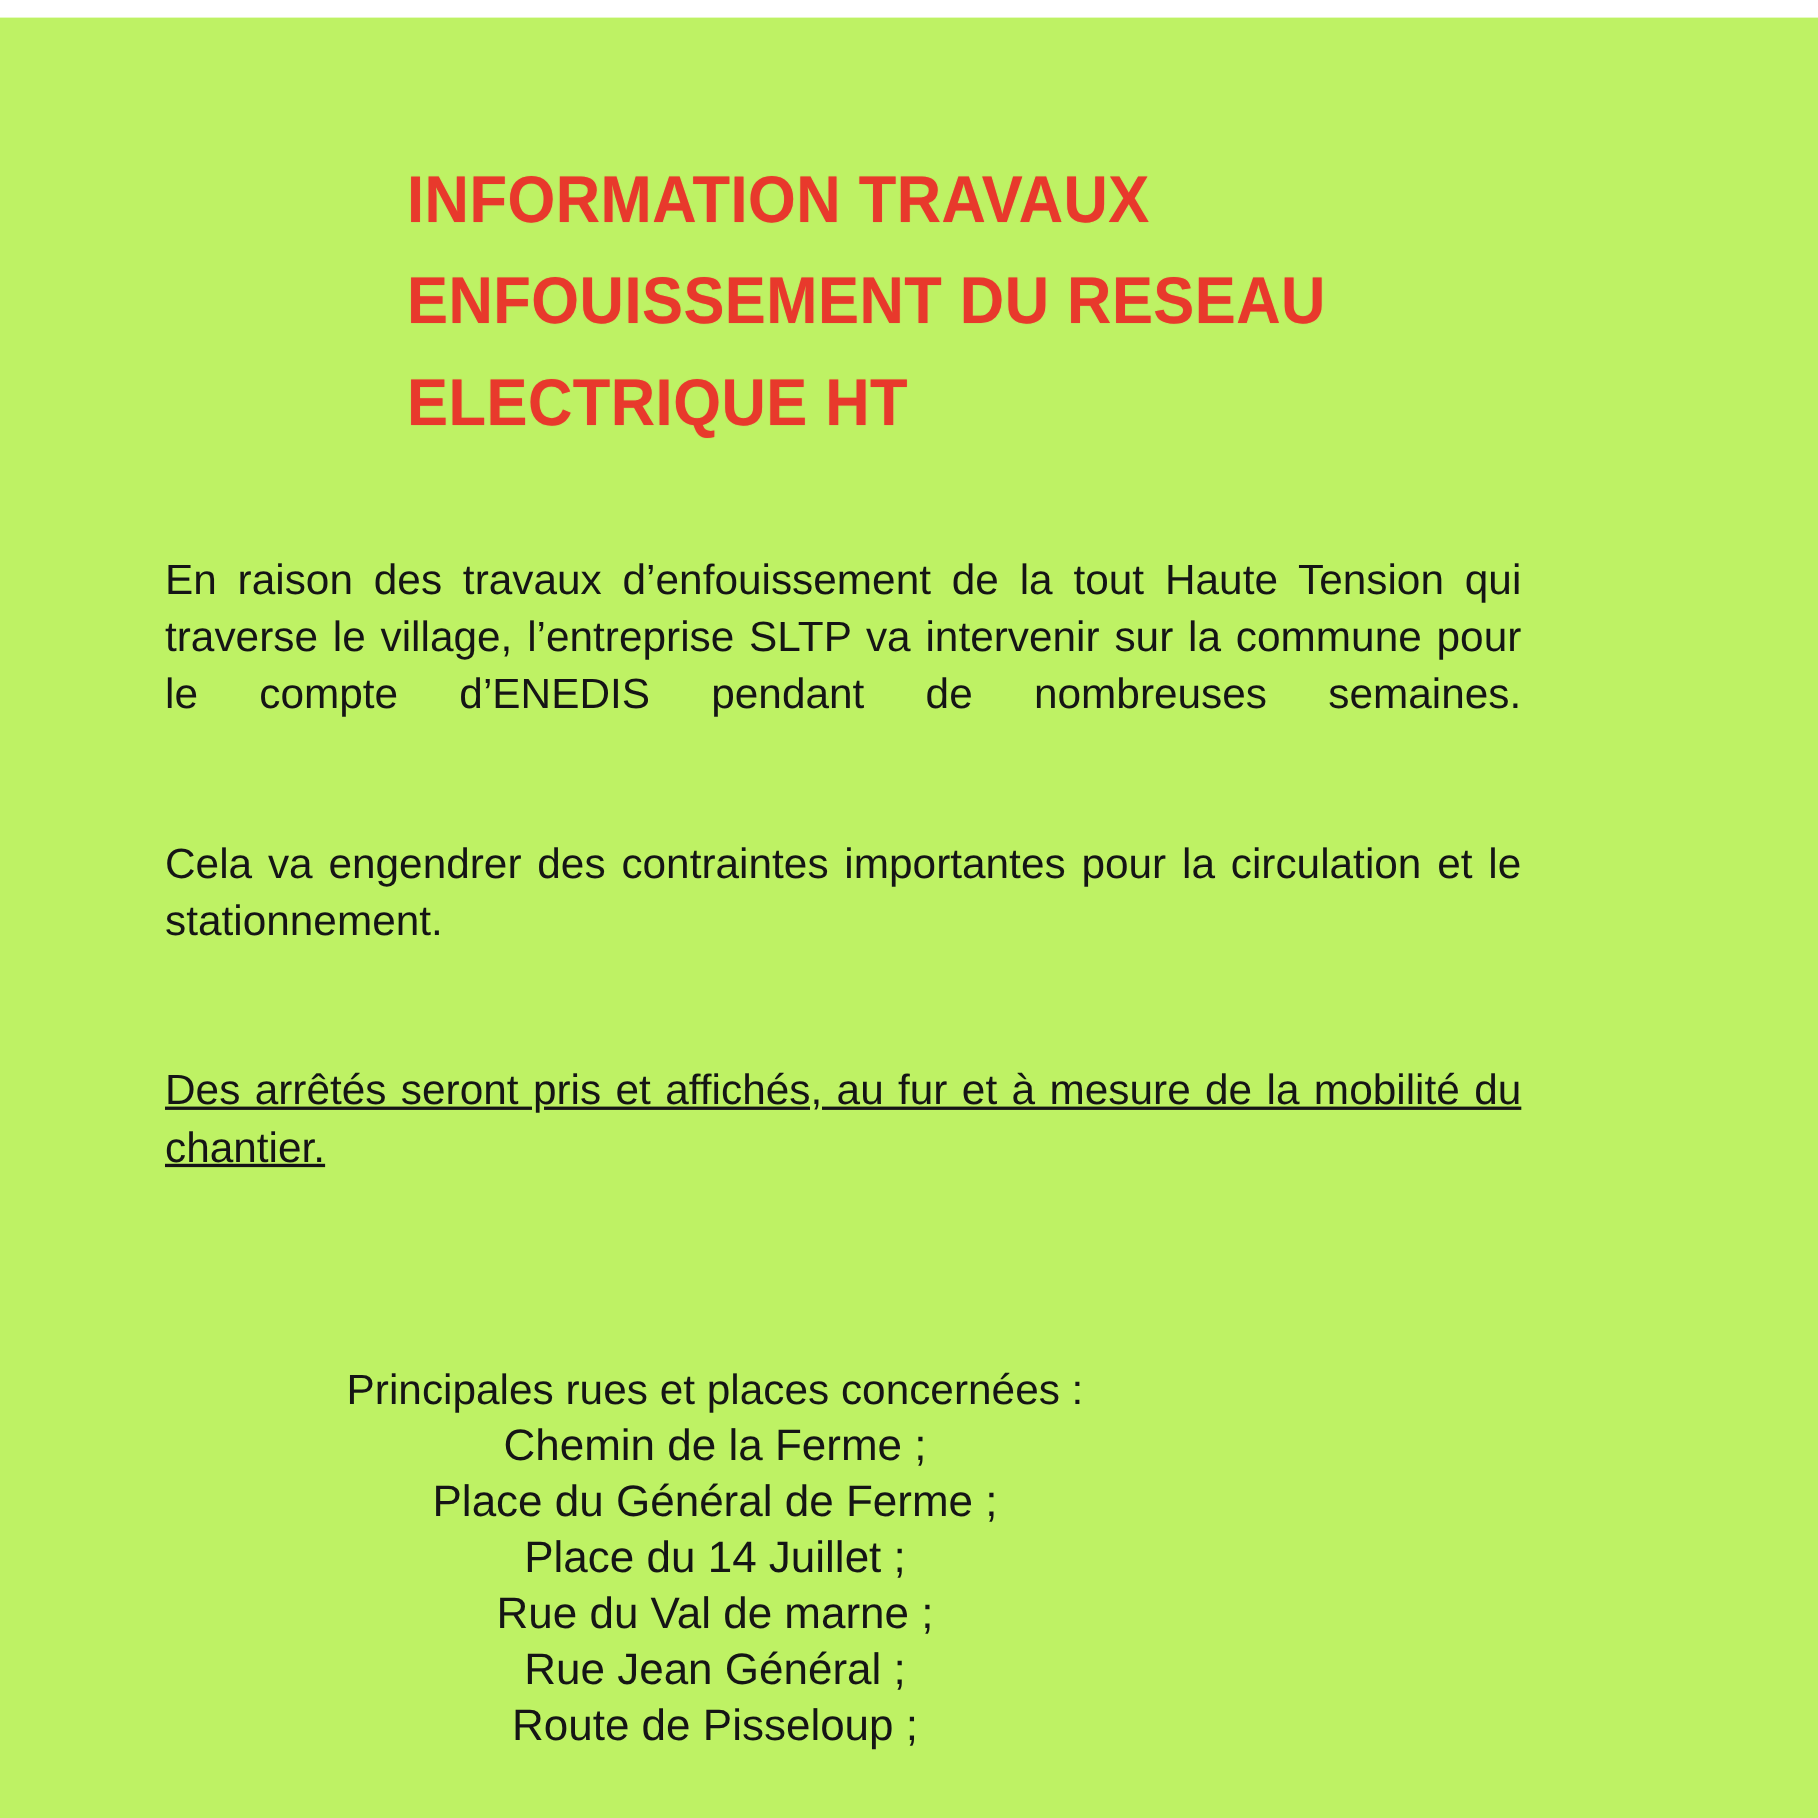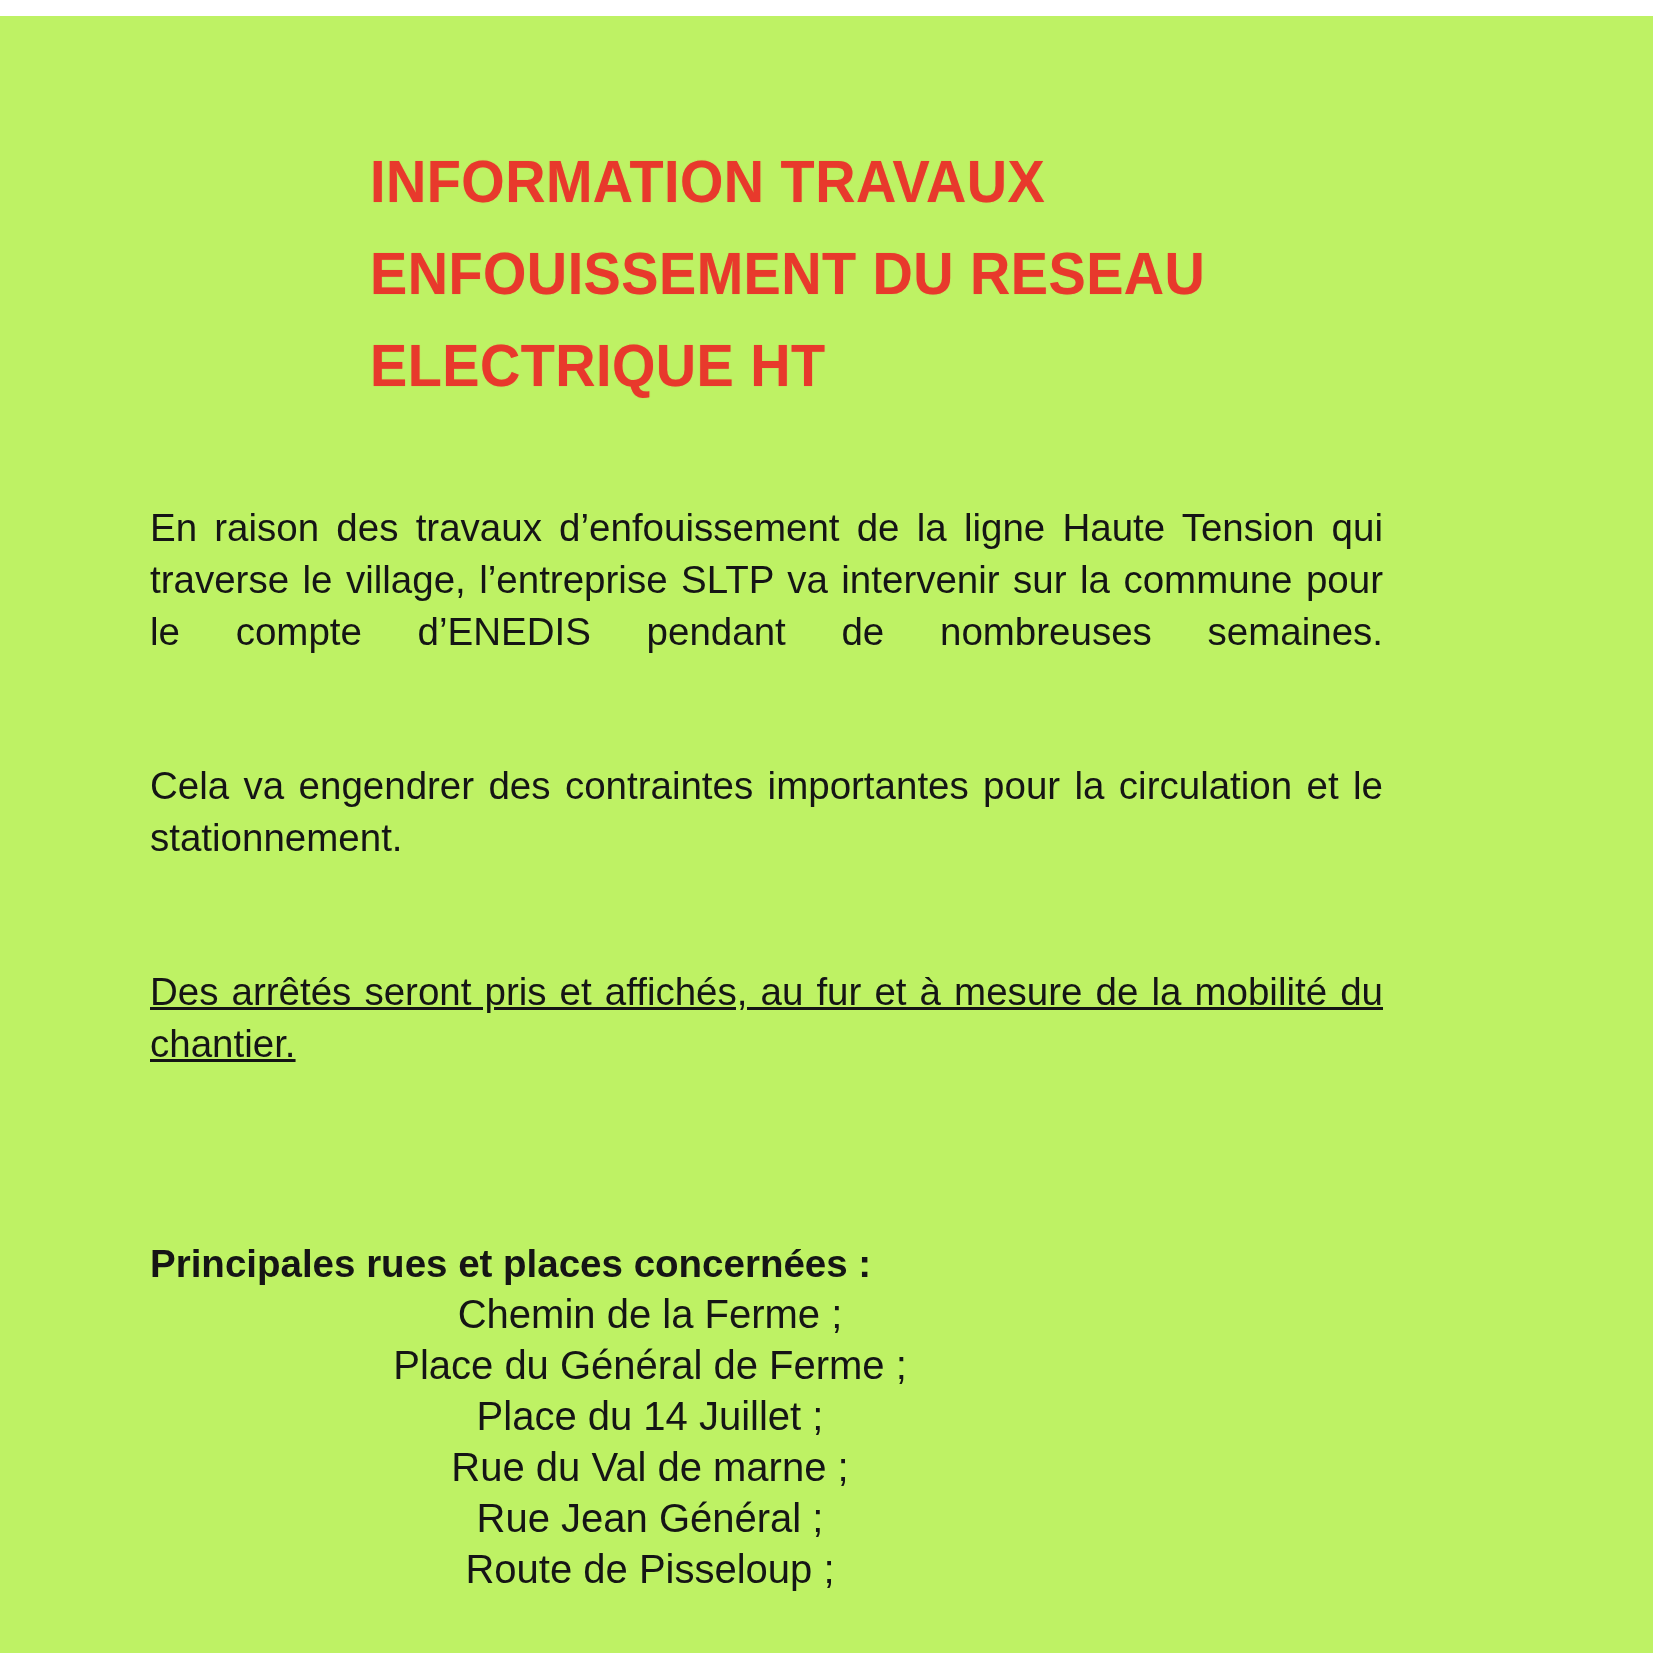--- a/index.html
+++ b/index.html
@@ -79,38 +79,37 @@
   .street-line {
     font-size: 40px;
     line-height: 51px;
     text-align: center;
     white-space: nowrap;
   }
 
   .streets-intro {
     font-size: 38.5px;
     line-height: 51px;
-    text-align: left;
+    text-align: center;
     white-space: nowrap;
-    font-weight: bold;
   }
 </style>
 </head>
 <body>
 
 <div class="page">
 
   <div class="title-block">
     <div class="title-line">INFORMATION TRAVAUX</div>
     <div class="title-line">ENFOUISSEMENT DU RESEAU</div>
     <div class="title-line">ELECTRIQUE HT</div>
   </div>
 
   <div class="body-block">
-    <p class="para">En raison des travaux d’enfouissement de la ligne Haute Tension qui traverse le village, l’entreprise SLTP va intervenir sur la commune pour le compte d’ENEDIS pendant de nombreuses semaines.</p>
+    <p class="para">En raison des travaux d’enfouissement de la tout Haute Tension qui traverse le village, l’entreprise SLTP va intervenir sur la commune pour le compte d’ENEDIS pendant de nombreuses semaines.</p>
     <p class="para">Cela va engendrer des contraintes importantes pour la circulation et le stationnement.</p>
     <p class="para">Des arrêtés seront pris et affichés, au fur et à mesure de la mobilité du chantier.</p>
   </div>
 
   <div class="streets-block">
     <div class="streets-intro">Principales rues et places concernées :</div>
     <div class="street-line">Chemin de la Ferme ;</div>
     <div class="street-line">Place du Général de Ferme ;</div>
     <div class="street-line">Place du 14 Juillet ;</div>
     <div class="street-line">Rue du Val de marne ;</div>

